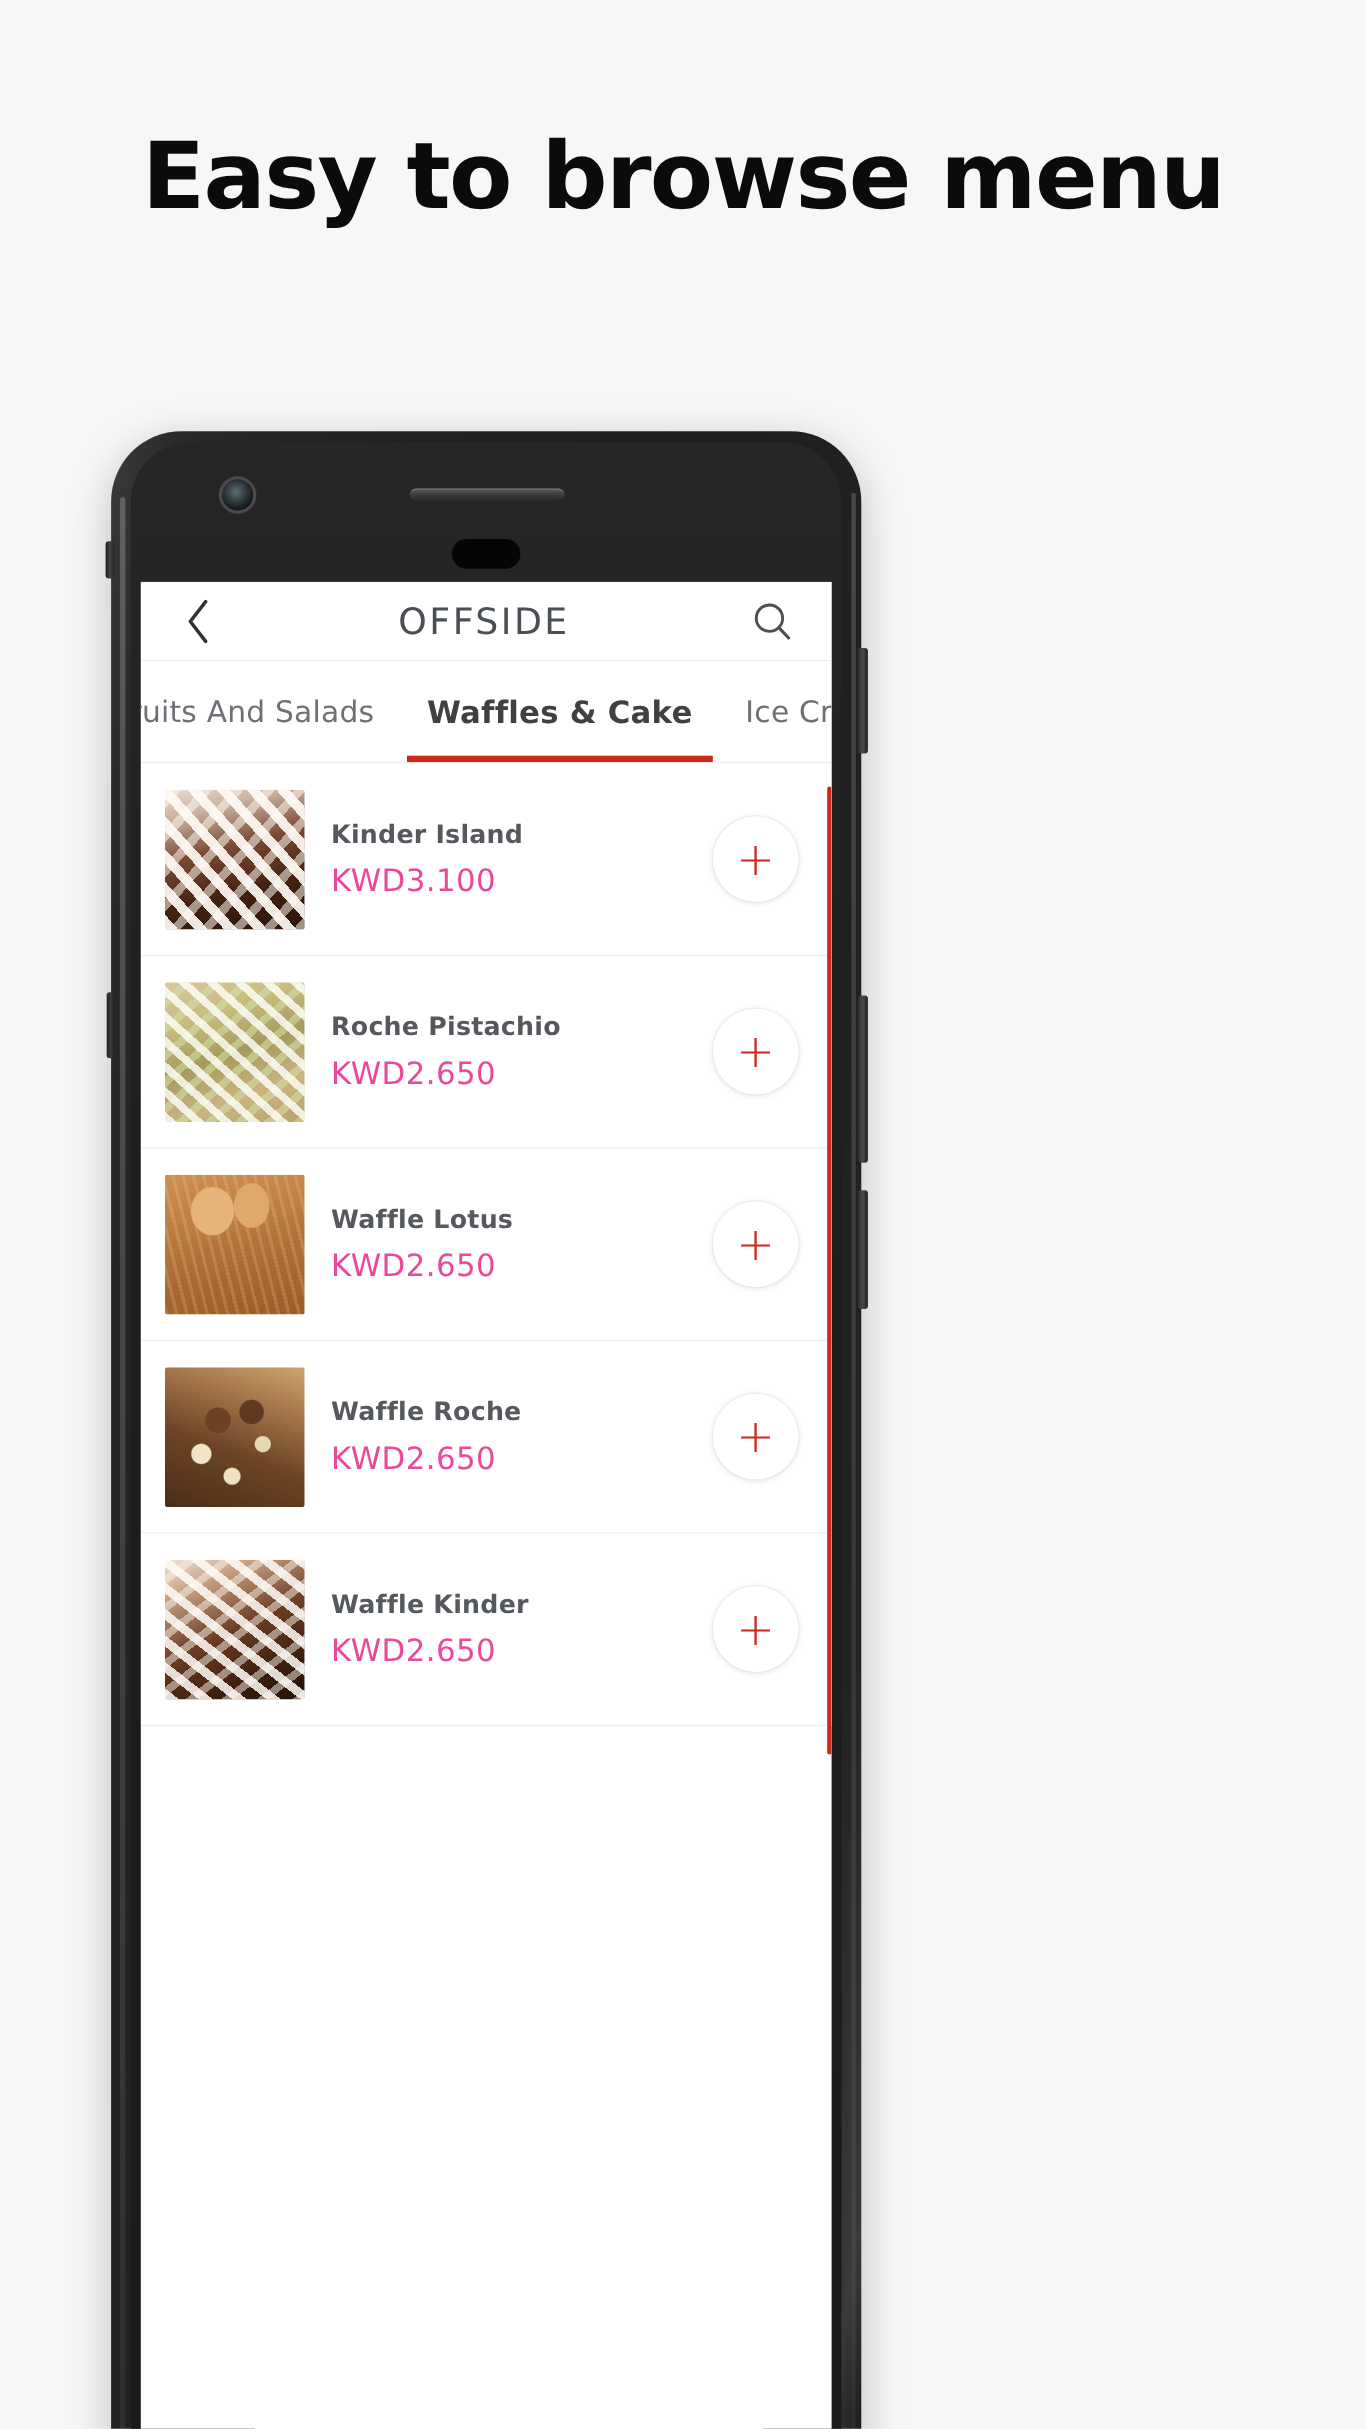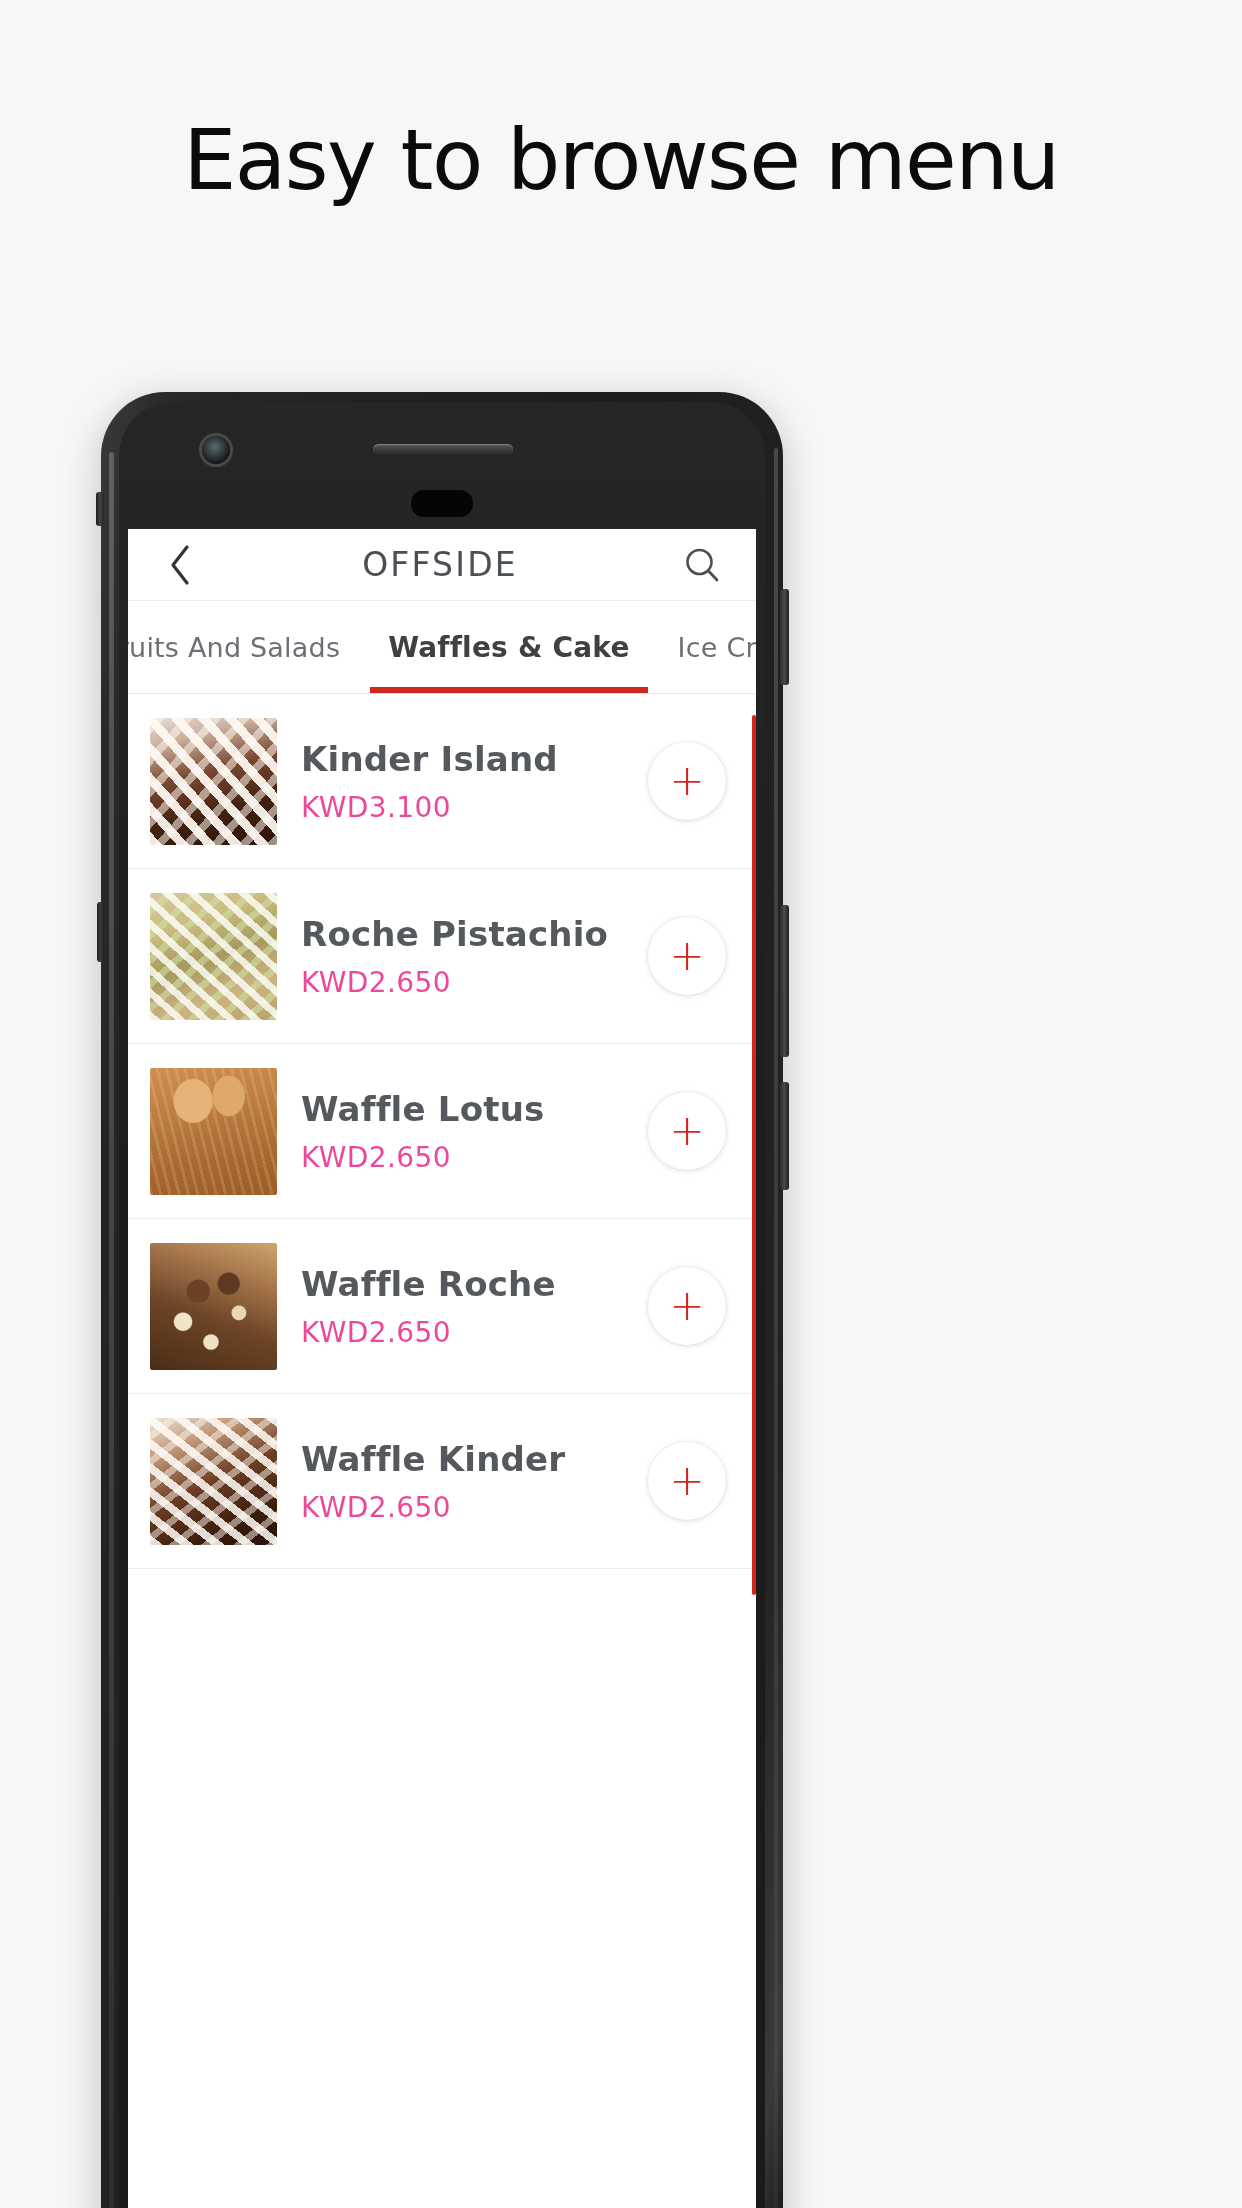--- a/index.html
+++ b/index.html
@@ -11,21 +11,21 @@
     overflow:hidden;
   }
 
   
   .headline {
     position:absolute;
     left:0; top:118px;
     width:1242px;
     text-align:center;
     font-size:84px;
-    font-weight:normal;
+    font-weight:bold;
     letter-spacing:-1.5px;
     color:#0b0b0b;
     line-height:1.0;
     font-family:"DejaVu Sans", sans-serif;
   }
 
   
   .phone {
     position:absolute;
     left:101px;
@@ -199,21 +199,21 @@
     border-radius:2px;
     background-size:cover;
     background-position:center;
   }
   .row-text {
     flex:1 1 auto;
     padding-left:24px;
     min-width:0;
   }
   .item-name {
-    font-size:34px;
+    font-size:23px;
     font-weight:bold;
     color:#55595e;
     letter-spacing:0.2px;
     margin-bottom:12px;
     font-family:"DejaVu Sans", sans-serif;
   }
   .item-price {
     font-size:28px;
     color:#ec4899;
     letter-spacing:0.4px;

